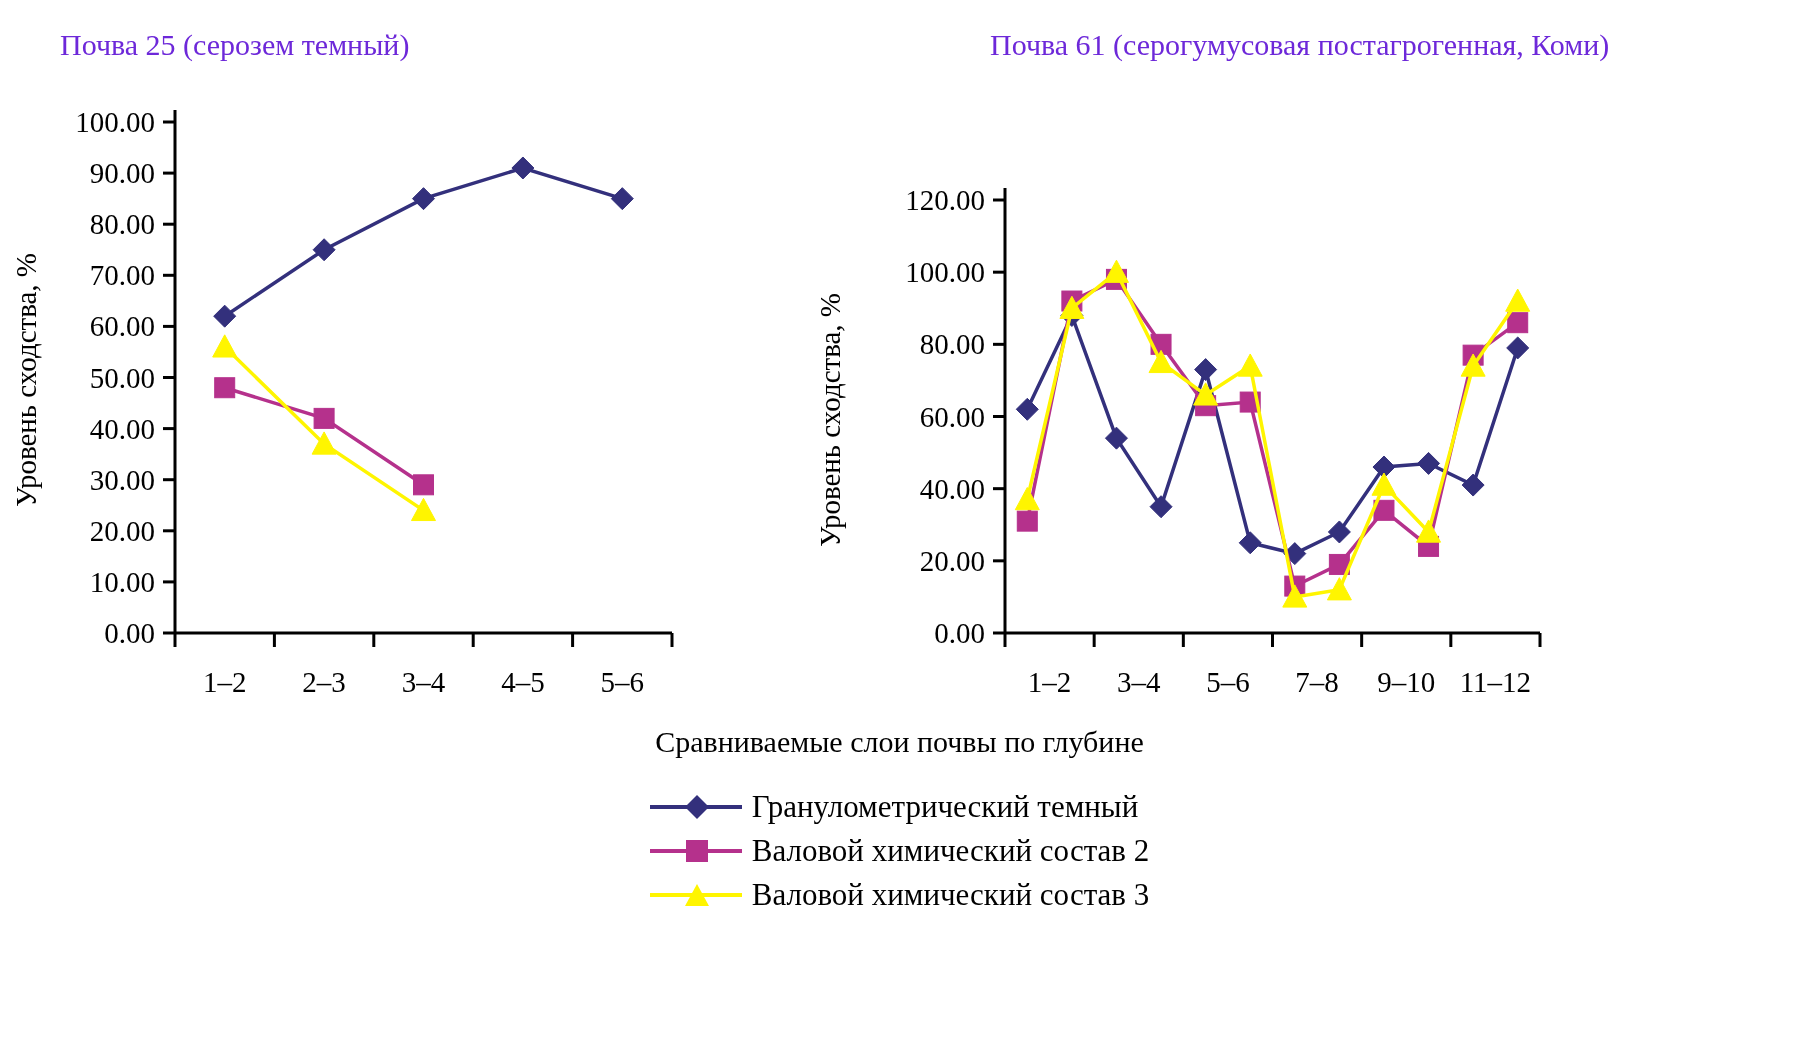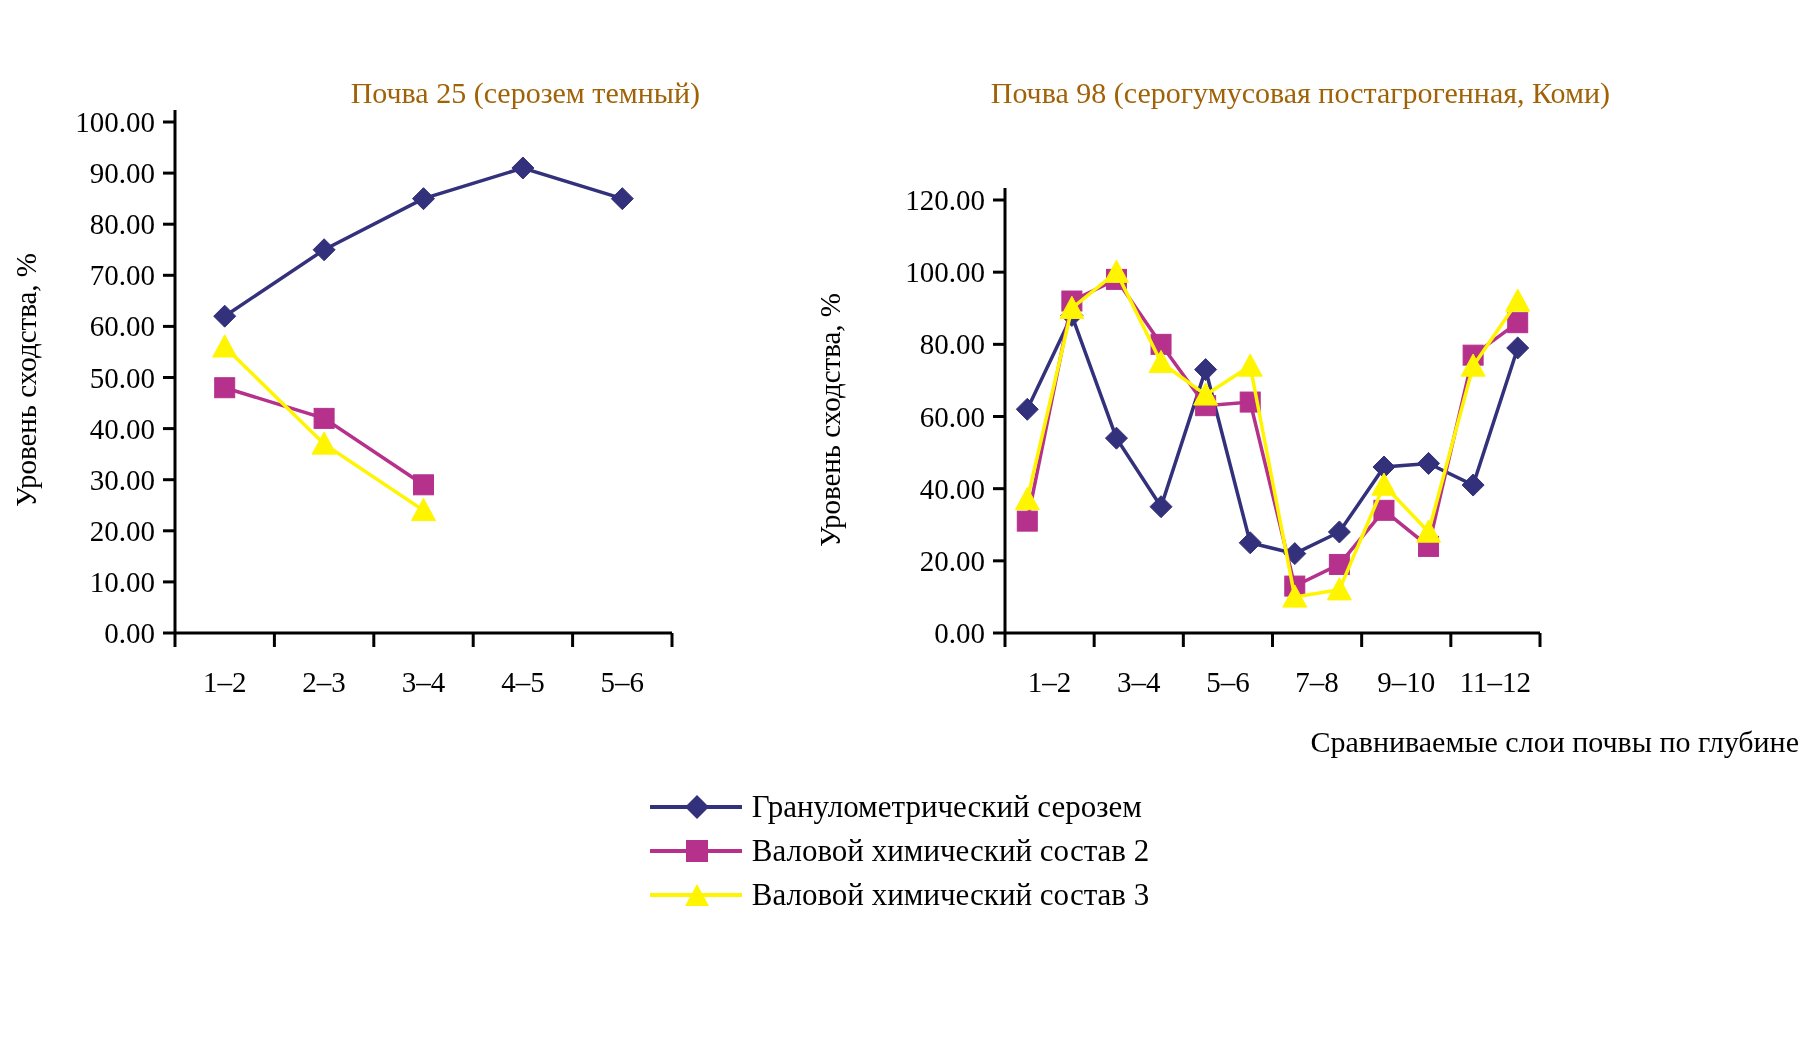--- a/index.html
+++ b/index.html
@@ -19,36 +19,35 @@
     position: absolute;
     left: 0; top: 0;
     width: 1799px;
     height: 1060px;
   }
   .panel {
     position: absolute;
   }
   .panel-title {
     position: absolute;
-    text-align: right;
+    text-align: left;
     font-size: 30px;
     line-height: 38px;
-    color: #a16207;
-    font-family: "Liberation Serif", serif;
-    margin-top: 48px;
+    color: #6d28d9;
+    font-family: "Liberation Serif", serif;
   }
   .plot-svg {
     position: absolute;
     left: 0;
     top: 0;
   }
   .xaxis-caption {
     position: absolute;
     font-size: 30px;
-    text-align: right;
+    text-align: center;
     width: 100%;
     font-family: "Liberation Serif", serif;
   }
   .legend {
     position: absolute;
     left: 0;
     width: 1799px;
     text-align: center;
   }
   .legend-row {
@@ -144,21 +143,21 @@
         <rect x="314.1" y="408.38" width="20" height="20" fill="#B5318C" stroke="#B5318C" stroke-width="1"></rect>
         <rect x="413.5" y="474.81" width="20" height="20" fill="#B5318C" stroke="#B5318C" stroke-width="1"></rect>
         <polyline points="224.7,346.84 324.1,443.93 423.5,510.36" fill="none" stroke="#FFF500" stroke-width="3.5"></polyline>
         <polygon points="224.7,334.84 236.7,357.03999999999996 212.7,357.03999999999996" fill="#FFF500" stroke="#FFF500" stroke-width="1"></polygon>
         <polygon points="324.1,431.93 336.1,454.13 312.1,454.13" fill="#FFF500" stroke="#FFF500" stroke-width="1"></polygon>
         <polygon points="423.5,498.36 435.5,520.5600000000001 411.5,520.5600000000001" fill="#FFF500" stroke="#FFF500" stroke-width="1"></polygon>
       </svg>
   </div>
 
   <div class="panel" style="left:800px; top:0px; width:999px; height:760px;">
-    <div class="panel-title" style="left:190px; top:26px; width:620px;">Почва 98 (серогумусовая постагрогенная, Коми)</div>
+    <div class="panel-title" style="left:190px; top:26px; width:620px;">Почва 61 (серогумусовая постагрогенная, Коми)</div>
     <svg class="plot-svg" id="svg-right" width="999" height="760">
         <line x1="205" y1="188" x2="205" y2="633" stroke="#000" stroke-width="3"></line>
         <line x1="205" y1="633" x2="740" y2="633" stroke="#000" stroke-width="3"></line>
         <line x1="193" y1="633" x2="205" y2="633" stroke="#000" stroke-width="3"></line>
         <text x="185" y="643" text-anchor="end" font-size="29" font-family="&quot;Liberation Serif&quot;, serif" fill="#000">0.00</text>
         <line x1="193" y1="560.8333333333334" x2="205" y2="560.8333333333334" stroke="#000" stroke-width="3"></line>
         <text x="185" y="570.8333333333334" text-anchor="end" font-size="29" font-family="&quot;Liberation Serif&quot;, serif" fill="#000">20.00</text>
         <line x1="193" y1="488.6666666666667" x2="205" y2="488.6666666666667" stroke="#000" stroke-width="3"></line>
         <text x="185" y="498.6666666666667" text-anchor="end" font-size="29" font-family="&quot;Liberation Serif&quot;, serif" fill="#000">40.00</text>
         <line x1="193" y1="416.5" x2="205" y2="416.5" stroke="#000" stroke-width="3"></line>
@@ -228,21 +227,21 @@
   <div class="xaxis-caption" style="left:0px; top:725px;">Сравниваемые слои почвы по глубине</div>
 
   <div class="legend" style="top:785px;">
     <div class="legend-inner" id="legend-inner"><div class="legend-row">
           <span class="legend-marker">
             <span class="legend-line" style="background: rgb(51, 48, 124);"></span>
             <svg class="legend-sym" viewBox="0 0 26 26" width="26" height="26">
               <polygon points="13,1 25,13 13,25 1,13" fill="#33307C"></polygon>
             </svg>
           </span>
-          <span class="legend-label">Гранулометрический серозем</span>
+          <span class="legend-label">Гранулометрический темный</span>
         </div><div class="legend-row">
           <span class="legend-marker">
             <span class="legend-line" style="background: rgb(181, 49, 140);"></span>
             <svg class="legend-sym" viewBox="0 0 26 26" width="26" height="26">
               <rect x="2" y="2" width="22" height="22" fill="#B5318C"></rect>
             </svg>
           </span>
           <span class="legend-label">Валовой химический состав  2</span>
         </div><div class="legend-row">
           <span class="legend-marker">

